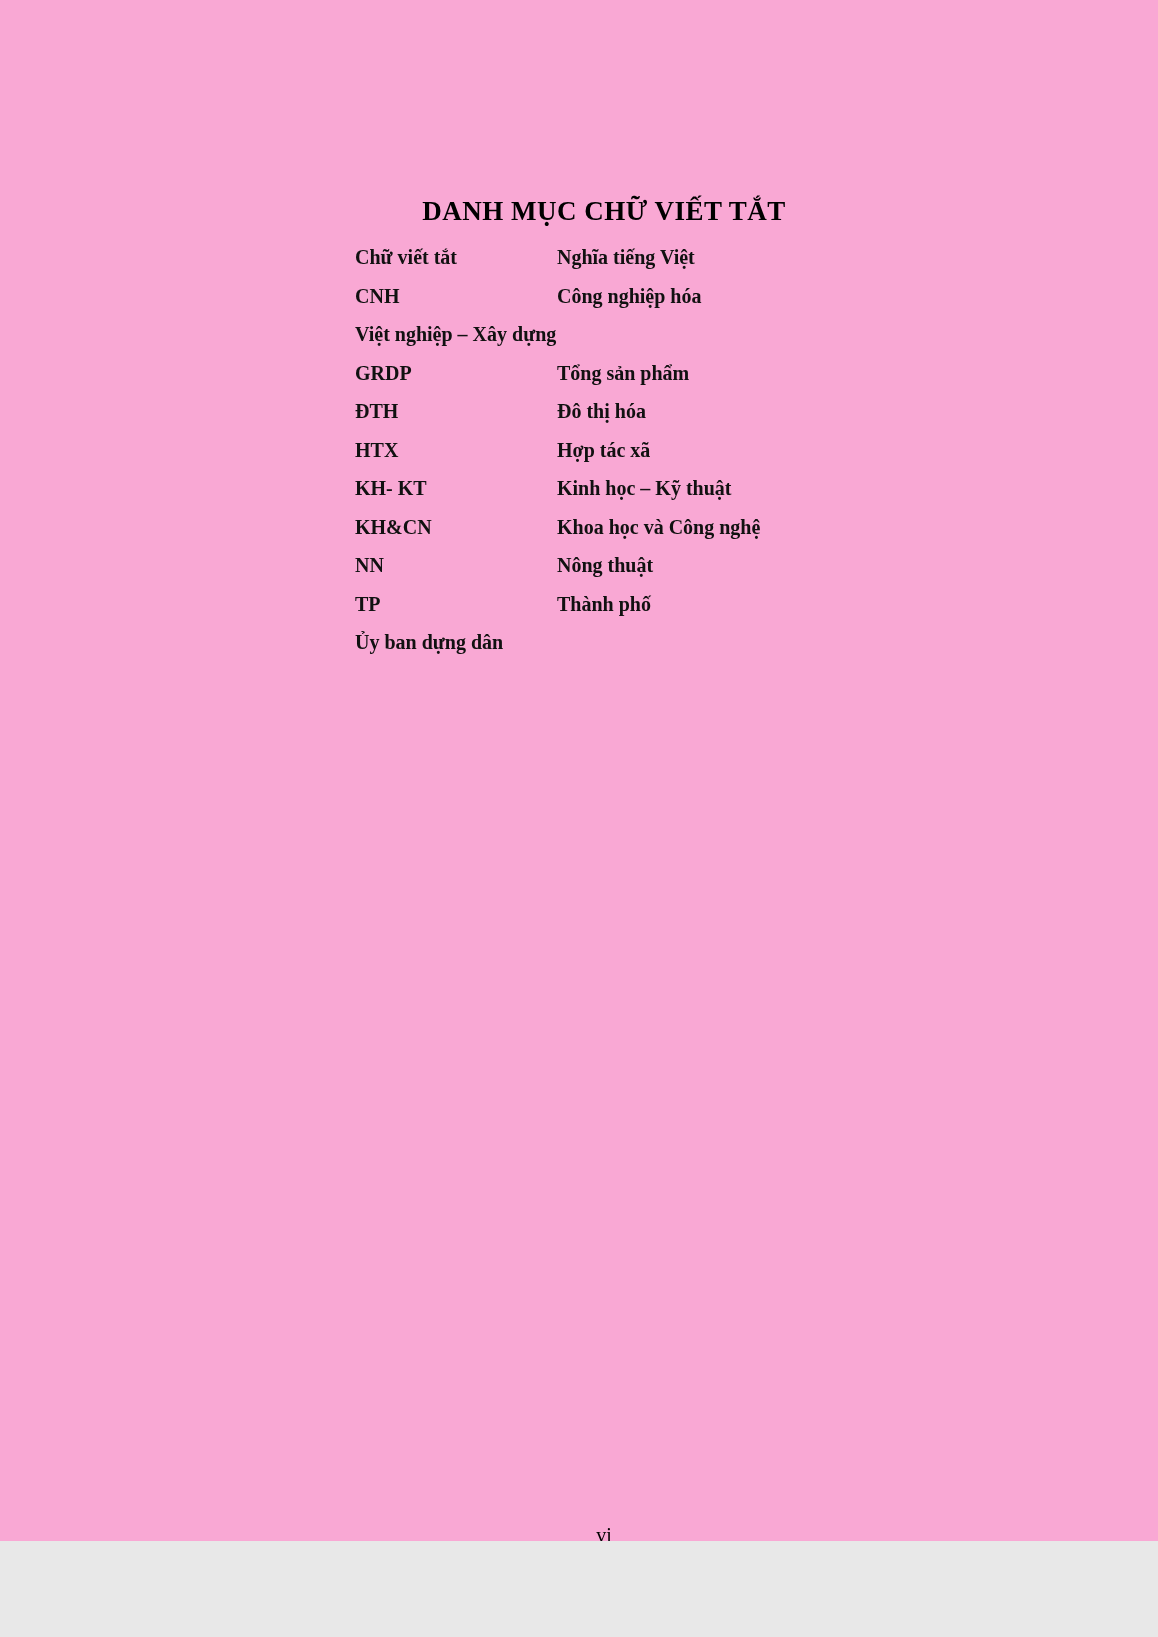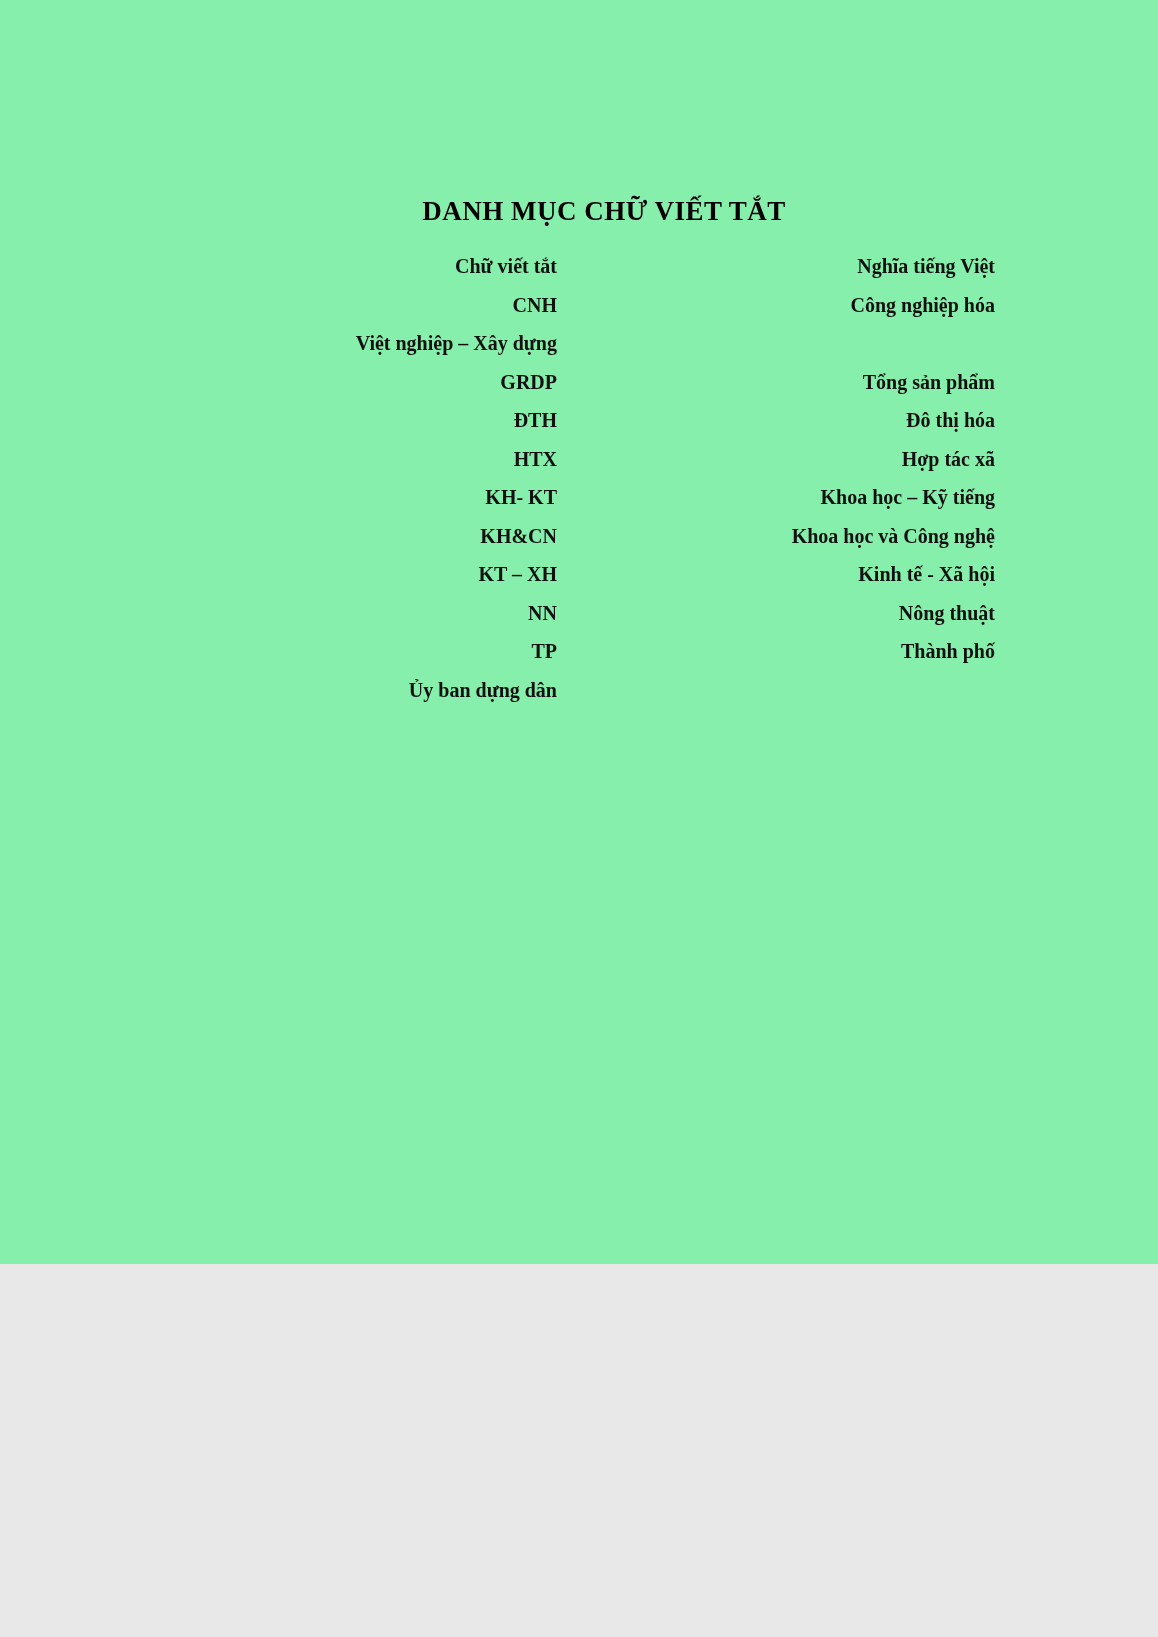--- a/index.html
+++ b/index.html
@@ -3,44 +3,43 @@
 <meta charset="utf-8">
 <style>
   html, body {
     margin: 0;
     padding: 0;
     background: #e8e8e8;
   }
   .page {
     position: relative;
     width: 1158px;
-    height: 1264px;
+    height: 1541px;
     margin: 0 auto;
-    background: #86efac;
+    background: #f9a8d4;
     color: #111111;
     font-family: "Liberation Serif", "DejaVu Serif", serif;
     overflow: hidden;
   }
   .doc-title {
     position: absolute;
     top: 178px;
     left: 25px;          
     width: 1158px;
     text-align: center;
     font-size: 27px;
     font-weight: bold;
     letter-spacing: 0.5px;
     color: #000000;
   }
   .abbr-table {
     position: absolute;
-    top: 247px;
+    top: 238px;
     left: 355px;
     width: 640px;
-    text-align: right;
   }
   .abbr-row {
     display: grid;
     grid-template-columns: 202px auto;
     line-height: 38.5px;
     font-size: 20px;
     white-space: nowrap;
     font-weight: bold;
   }
   .abbr-row.header {
@@ -84,29 +83,25 @@
     <div class="abbr-row">
       <span>ĐTH</span>
       <span>Đô thị hóa</span>
     </div>
     <div class="abbr-row">
       <span>HTX</span>
       <span>Hợp tác xã</span>
     </div>
     <div class="abbr-row">
       <span>KH- KT</span>
-      <span>Khoa học – Kỹ tiếng</span>
+      <span>Kinh học – Kỹ thuật</span>
     </div>
     <div class="abbr-row">
       <span>KH&amp;CN</span>
       <span>Khoa học và Công nghệ</span>
-    </div>
-    <div class="abbr-row">
-      <span>KT – XH</span>
-      <span>Kinh tế - Xã hội</span>
     </div>
     <div class="abbr-row">
       <span>NN</span>
       <span>Nông thuật</span>
     </div>
     <div class="abbr-row">
       <span>TP</span>
       <span>Thành phố</span>
     </div>
     <div class="abbr-row">

